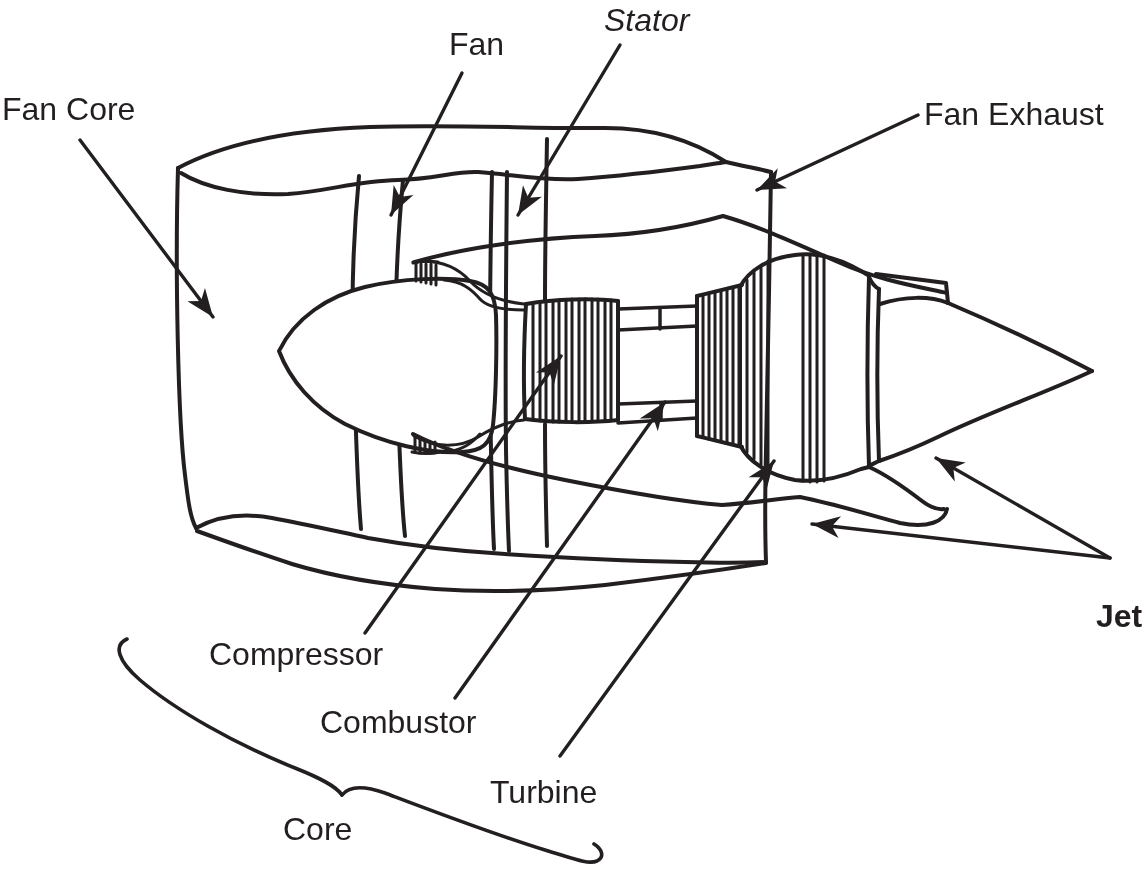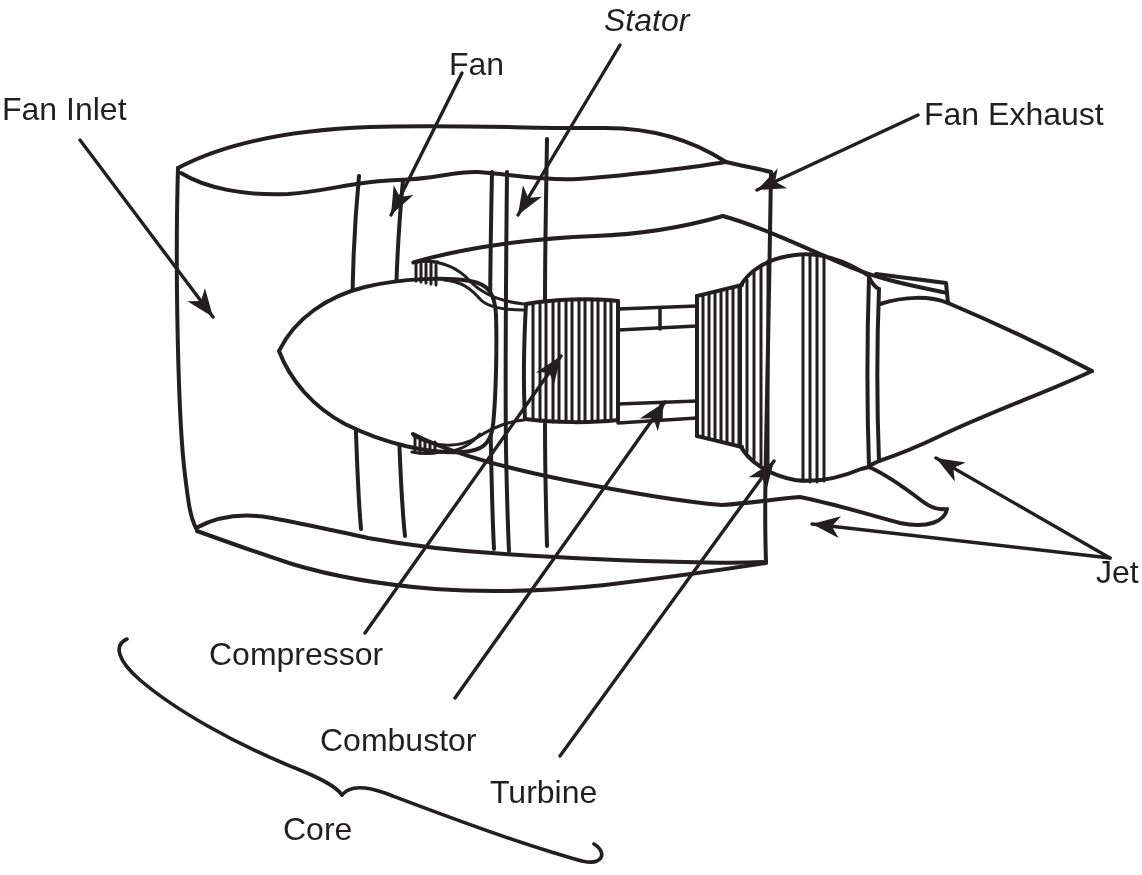--- a/index.html
+++ b/index.html
@@ -2,28 +2,28 @@
 <html><head>
 <meta charset="utf-8">
 <style>
   html,body{margin:0;padding:0;background:#ffffff;}
   .stage{position:relative;width:1142px;height:875px;background:#ffffff;overflow:hidden;
          font-family:"Liberation Sans",sans-serif;}
   .stage svg{position:absolute;left:0;top:0;}
   .lbl{position:absolute;font-size:32px;line-height:1;color:#231f20;white-space:nowrap;
        font-family:"Liberation Sans",sans-serif;}
   #lbl-fan-inlet{left:2px;top:93px;}
-  #lbl-fan{left:449px;top:48px;text-align:right;}
+  #lbl-fan{left:449px;top:28px;text-align:right;}
   #lbl-stator{left:604px;top:4px;font-style:italic;}
   #lbl-fan-exhaust{left:924px;top:98px;}
   #lbl-compressor{left:209px;top:638px;}
-  #lbl-combustor{left:320px;top:724px;text-align:center;}
+  #lbl-combustor{left:320px;top:706px;text-align:center;}
   #lbl-turbine{left:462px;top:776px;margin-left:28px;}
   #lbl-core{left:283px;top:813px;}
-  #lbl-jet{left:1096px;top:556px;}
+  #lbl-jet{left:1096px;top:600px;font-weight:bold;}
 </style>
 </head>
 <body>
 
 <div class="stage">
 
   <svg width="1142" height="875" viewBox="0 0 1142 875">
     <defs>
       <marker id="ah" markerUnits="userSpaceOnUse" markerWidth="34" markerHeight="26" refX="30" refY="13" orient="auto">
         <path d="M2,2 L30,13 L2,24 L10,13 Z" fill="#231f20"></path>
@@ -169,21 +169,21 @@
       <path d="M1110,558 L936,458" marker-end="url(#ah)"></path>
       <path d="M1110,558 L812,524" marker-end="url(#ah)"></path>
     </g>
 
     <g stroke="#231f20" fill="none" stroke-width="3.6" stroke-linecap="round">
       <path d="M127,639 C113,645 118,661 140,680 C175,710 235,744 295,768 C320,778 336,786 342,795"></path>
       <path d="M342,795 C349,786 362,785 385,793 C430,810 490,833 545,850 C572,858 588,865 597,861 C605,857 602,849 594,844"></path>
     </g>
   </svg>
 
-  <div class="lbl" id="lbl-fan-inlet">Fan Inlet</div>
+  <div class="lbl" id="lbl-fan-inlet">Fan Core</div>
   <div class="lbl" id="lbl-fan">Fan</div>
   <div class="lbl" id="lbl-stator">Stator</div>
   <div class="lbl" id="lbl-compressor">Compressor</div>
   <div class="lbl" id="lbl-fan-exhaust">Fan Exhaust</div>
   <div class="lbl" id="lbl-combustor">Combustor</div>
   <div class="lbl" id="lbl-turbine">Turbine</div>
   <div class="lbl" id="lbl-core">Core</div>
   <div class="lbl" id="lbl-jet">Jet</div>
 </div>
 

